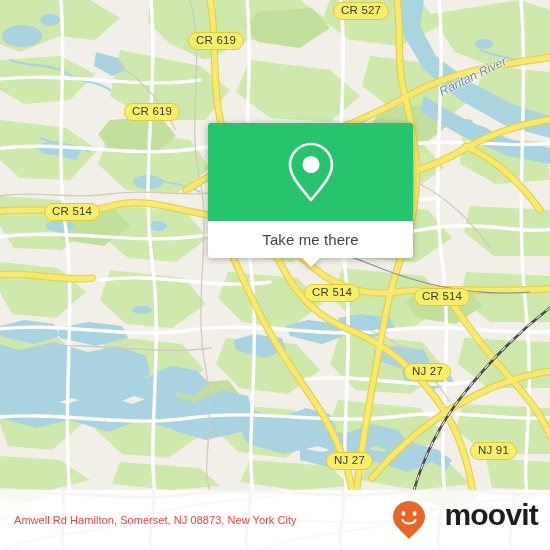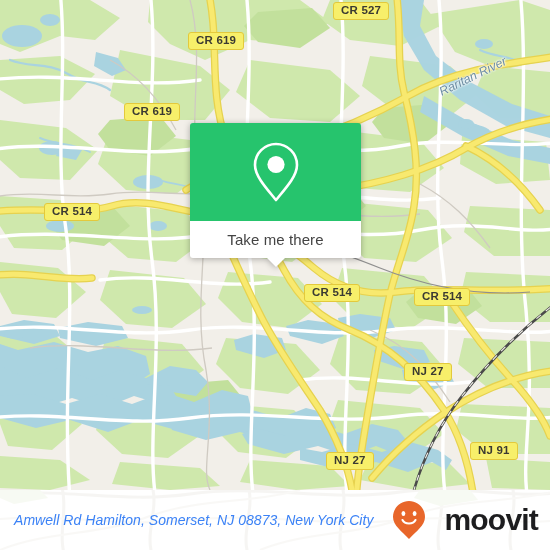--- a/index.html
+++ b/index.html
@@ -46,24 +46,24 @@
     letter-spacing: 0.1px;
     white-space: nowrap;
     z-index: 6;
   }
 
   
   .shield {
     position: absolute;
     background: #f7ef6a;
     border: 1.6px solid #e3c93c;
-    border-radius: 3px;
+    border-radius: 9px;
     color: #3a3a32;
     font-size: 11.5px;
-    font-weight: bold;
+    font-weight: normal;
     letter-spacing: 0.2px;
     padding: 2px 7px 3px 7px;
     line-height: 11px;
     white-space: nowrap;
     box-sizing: border-box;
     z-index: 4;
   }
 
   .river-label {
     position: absolute;
@@ -72,23 +72,23 @@
     font-size: 12.5px;
     color: #6d8ea3;
     white-space: nowrap;
     z-index: 4;
     text-shadow: 0 0 2px #ffffff, 0 0 2px #ffffff, 0 0 3px #ffffff;
   }
 
   
   #callout {
     position: absolute;
-    left: 190px;
+    left: 208px;
     top: 123px;
-    width: 171px;
+    width: 205px;
     z-index: 20;
     filter: drop-shadow(0 1px 3px rgba(0,0,0,0.30));
   }
   #callout-head {
     height: 98px;
     background: #26c46d;
     border-radius: 3px 3px 0 0;
     display: flex;
     align-items: center;
     justify-content: center;
@@ -136,34 +136,33 @@
   }
   #footer-inner {
     position: relative;
     height: 60px;
     display: flex;
     align-items: center;
     padding: 0 12px 0 14px;
     box-sizing: border-box;
   }
   #footer-address {
-    font-size: 14px;
-    color: #3b82f6;
+    font-size: 11px;
+    color: #ef4444;
     line-height: 22px;
     max-width: 400px;
     letter-spacing: 0.05px;
-    font-style: italic;
   }
   #brand {
     position: absolute;
     right: 12px;
     top: 50%;
     transform: translateY(-50%);
     display: flex;
-    align-items: center;
+    align-items: flex-start;
     gap: 18px;
   }
   #brand-word {
     font-size: 30px;
     font-weight: bold;
     color: #1d1d1f;
     letter-spacing: -0.8px;
     line-height: 30px;
   }
 </style>

